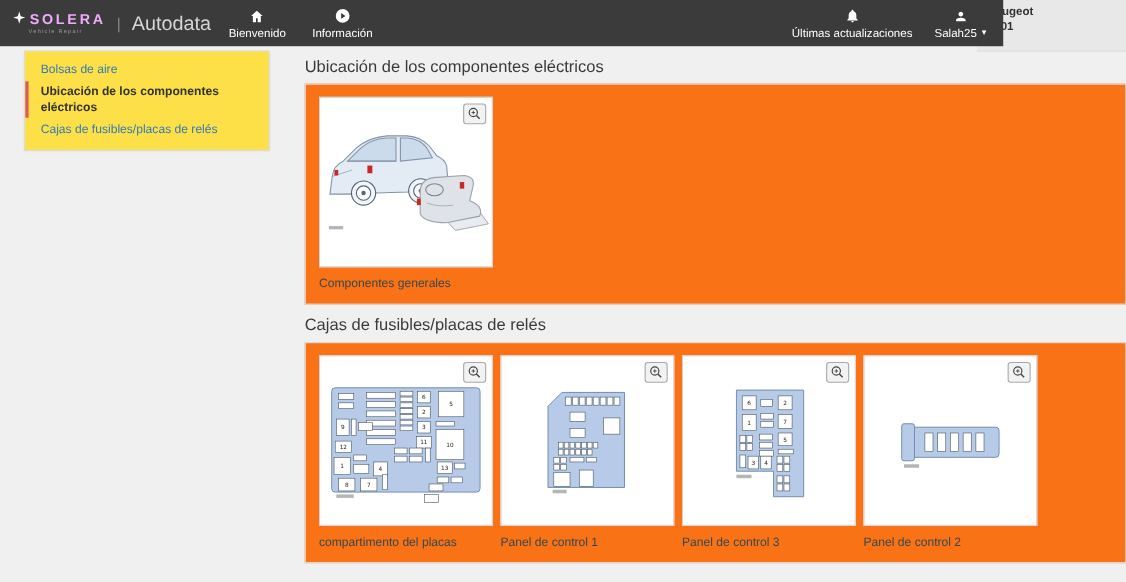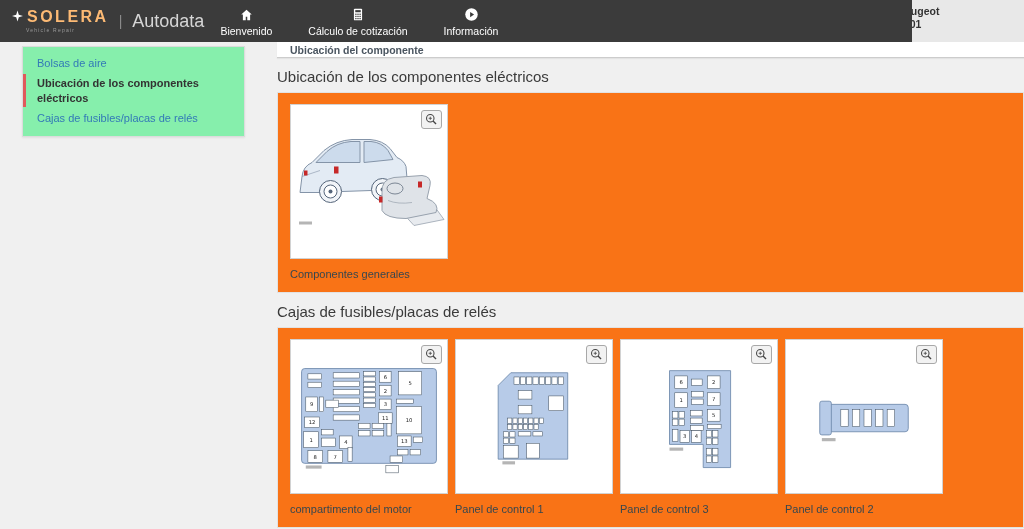--- a/index.html
+++ b/index.html
@@ -12,46 +12,46 @@
   }
 
   
   .topbar {
     position: absolute; top:0; left:0; width:912px; height:42px;
     background: var(--navbar-bg, #3b3b3b);
     display:flex; align-items:center; z-index:5;
   }
   .brand { display:flex; align-items:center; padding:0 12px 0 12px; }
   .brand-main { display:flex; flex-direction:column; }
-  .brand-solera { display:flex; align-items:flex-start; gap:4px; color:#fdba74; font-weight:bold; font-size:16px; letter-spacing:2.5px; line-height:1; }
+  .brand-solera { display:flex; align-items:flex-end; gap:4px; color:#f0abfc; font-weight:bold; font-size:13px; letter-spacing:2.5px; line-height:1; }
   .brand-tagline { color:#9b9b9b; font-size:5px; letter-spacing:1.2px; margin-top:2px; margin-left:14px; }
   .brand-sep { color:#8a8a8a; margin:0 10px; font-size:14px; font-weight:300; }
   .brand-product { color:#d6d6d6; font-size:18px; }
 
-  .nav { display:flex; gap:32px; margin-left:2px; height:100%; align-items:center; }
+  .nav { display:flex; gap:20px; margin-left:2px; height:100%; align-items:center; }
   .nav-item { display:flex; flex-direction:column; align-items:center; justify-content:center; color:#fff; font-size:10.5px; cursor:pointer; padding:0 2px; }
   .nav-item .ico { height:16px; display:flex; align-items:flex-end; margin-bottom:3px; }
 
   .topbar-right { margin-left:auto; display:flex; gap:16px; align-items:center; padding-right:12px; }
   .caret { font-size:7px; margin-left:3px; }
   .user-label { display:flex; align-items:center; }
 
   .vehicle-panel {
     position:absolute; top:0; left:888px; width:136px; height:47px;
     background: var(--vehicle-bg, #e8e8e8);
     padding:5px 10px; font-size:10.5px; line-height:1.25; cursor:pointer;
     border-bottom:1px solid #dedede;
   }
   .v-make, .v-model { font-weight:bold; color:#333; }
   .v-engine { color:#9a9a9a; }
 
   
   .sidebar {
     position:absolute; left:22px; top:46px; width:223px;
-    background:#86efac; border:1px solid #dcdcdc;
+    background:#fde047; border:1px solid #dcdcdc;
     padding:6px 0 8px; box-shadow:0 1px 2px rgba(0,0,0,.07);
   }
   .side-item { position:relative; padding:3px 14px; font-size:11px; color:var(--link-blue,#337ab7); cursor:pointer; line-height:1.3; }
   .side-item.active { color:#333; font-weight:bold; cursor:default; }
   .side-item.active::before { content:""; position:absolute; left:0; top:1px; bottom:1px; width:3px; background:var(--accent-red,#e0595c); }
 
   
   .main { position:absolute; left:277px; top:42px; width:747px; }
   .clip-strip { background:#fff; height:16px; border-bottom:1px solid #ccc; overflow:hidden; box-shadow:0 1px 1px rgba(0,0,0,.05); }
   .clip-strip span { display:inline-block; margin:0 0 0 13px; transform:translateY(-2px); font-size:10.5px; font-weight:bold; color:#4a5560; }
@@ -89,66 +89,66 @@
     <div class="nav-item">
       <span class="ico">
         <svg width="15" height="14" viewBox="0 0 24 24">
             <path fill="#fff" d="M12 3l9 8.2h-2.8V21h-4.9v-6.1h-2.6V21H5.8v-9.8H3z"></path>
           </svg>
       </span>
       <span>Bienvenido</span>
     </div>
     <div class="nav-item">
       <span class="ico">
-        <svg width="14" height="15" viewBox="0 0 24 24">
-          <rect x="5" y="2" width="14" height="20" rx="1.5" fill="#fff"></rect>
-          <rect x="7.3" y="4.5" width="9.4" height="3.6" fill="#3b3b3b"></rect>
-          <rect x="7.3" y="10.5" width="2.2" height="2.2" fill="#3b3b3b"></rect>
-            <rect x="10.9" y="10.5" width="2.2" height="2.2" fill="#3b3b3b"></rect>
-            <rect x="14.5" y="10.5" width="2.2" height="2.2" fill="#3b3b3b"></rect>
-          <rect x="7.3" y="14.2" width="2.2" height="2.2" fill="#3b3b3b"></rect>
-            <rect x="10.9" y="14.2" width="2.2" height="2.2" fill="#3b3b3b"></rect>
-            <rect x="14.5" y="14.2" width="2.2" height="2.2" fill="#3b3b3b"></rect>
-          <rect x="7.3" y="17.9" width="2.2" height="2.2" fill="#3b3b3b"></rect>
-            <rect x="10.9" y="17.9" width="2.2" height="2.2" fill="#3b3b3b"></rect>
-            <rect x="14.5" y="17.9" width="2.2" height="2.2" fill="#3b3b3b"></rect>
-        </svg>
-      </span>
-      <span>Cálculo de cotización</span>
-    </div>
-    <div class="nav-item">
-      <span class="ico">
         <svg width="15" height="15" viewBox="0 0 24 24">
             <circle cx="12" cy="12" r="10" fill="#fff"></circle>
             <path d="M9.8 7.8l6.4 4.2-6.4 4.2z" fill="#3b3b3b"></path>
           </svg>
       </span>
       <span>Información</span>
     </div>
   </div>
 
+  <div class="topbar-right">
+    <div class="nav-item">
+      <span class="ico">
+        <svg width="14" height="15" viewBox="0 0 24 24">
+            <path fill="#fff" d="M12 22c1.1 0 2-.9 2-2h-4c0 1.1.9 2 2 2zm6-6v-5c0-3.1-1.6-5.6-4.5-6.3V4c0-.8-.7-1.5-1.5-1.5S10.5 3.2 10.5 4v.7C7.6 5.4 6 7.9 6 11v5l-2 2v1h16v-1l-2-2z"></path>
+          </svg>
+      </span>
+      <span>Últimas actualizaciones</span>
+    </div>
+    <div class="nav-item">
+      <span class="ico">
+        <svg width="13" height="14" viewBox="0 0 24 24">
+            <path fill="#fff" d="M12 12c2.2 0 4-1.8 4-4s-1.8-4-4-4-4 1.8-4 4 1.8 4 4 4zm0 2c-2.7 0-8 1.3-8 4v2h16v-2c0-2.7-5.3-4-8-4z"></path>
+          </svg>
+      </span>
+      <span class="user-label">
+        <span>Salah25</span>
+        <span class="caret">▼</span>
+      </span>
+    </div>
+  </div>
 </div>
 
 <div class="vehicle-panel">
   <div class="v-make">Peugeot</div>
   <div class="v-model">2001</div>
   <div class="v-engine">1.2</div>
 </div>
 
 <div class="sidebar">
   <div class="side-item">Bolsas de aire</div>
   <div class="side-item active">Ubicación de los componentes eléctricos</div>
   <div class="side-item">Cajas de fusibles/placas de relés</div>
 </div>
 
 <div class="main">
 
-  <div class="clip-strip">
-    <span>Ubicación del componente</span>
-  </div>
 
   <div class="section-title">Ubicación de los componentes eléctricos</div>
 
   <div class="card">
     <div class="tiles">
       <div class="tile-wrap">
         <div class="tile">
           <div class="zoom-btn">
             <svg width="13" height="13" viewBox="0 0 16 16">
               <circle cx="6.5" cy="6.5" r="4.6" fill="none" stroke="#444" stroke-width="1.3"></circle>
@@ -260,21 +260,21 @@
               <rect x="12" y="88" width="14" height="11" fill="#fff" stroke="#44525f" stroke-width="0.5"></rect>
               <text x="19" y="95.4" text-anchor="middle" font-size="5" fill="#222" font-family="DejaVu Sans, sans-serif">8</text>
               <rect x="31" y="88" width="14" height="11" fill="#fff" stroke="#44525f" stroke-width="0.5"></rect>
               <text x="38" y="95.4" text-anchor="middle" font-size="5" fill="#222" font-family="DejaVu Sans, sans-serif">7</text>
               <rect x="50" y="85" width="4" height="13" fill="#fff" stroke="#44525f" stroke-width="0.5"></rect>
               <rect x="90" y="93" width="12" height="6" fill="#fff" stroke="#44525f" stroke-width="0.5"></rect>
               <rect x="86" y="102" width="12" height="7" fill="#fff" stroke="#44525f" stroke-width="0.5"></rect>
               <rect x="10" y="102" width="15" height="3" fill="#b5b5b5"></rect>
             </svg>
         </div>
-        <div class="tile-caption">compartimento del motor</div>
+        <div class="tile-caption">compartimento del placas</div>
       </div>
 
       <div class="tile-wrap">
         <div class="tile">
           <div class="zoom-btn">
             <svg width="13" height="13" viewBox="0 0 16 16">
                 <circle cx="6.5" cy="6.5" r="4.6" fill="none" stroke="#444" stroke-width="1.3"></circle>
                 <line x1="6.5" y1="4.5" x2="6.5" y2="8.5" stroke="#444" stroke-width="1"></line>
                 <line x1="4.5" y1="6.5" x2="8.5" y2="6.5" stroke="#444" stroke-width="1"></line>
                 <line x1="9.9" y1="9.9" x2="13.6" y2="13.6" stroke="#444" stroke-width="1.6"></line>

